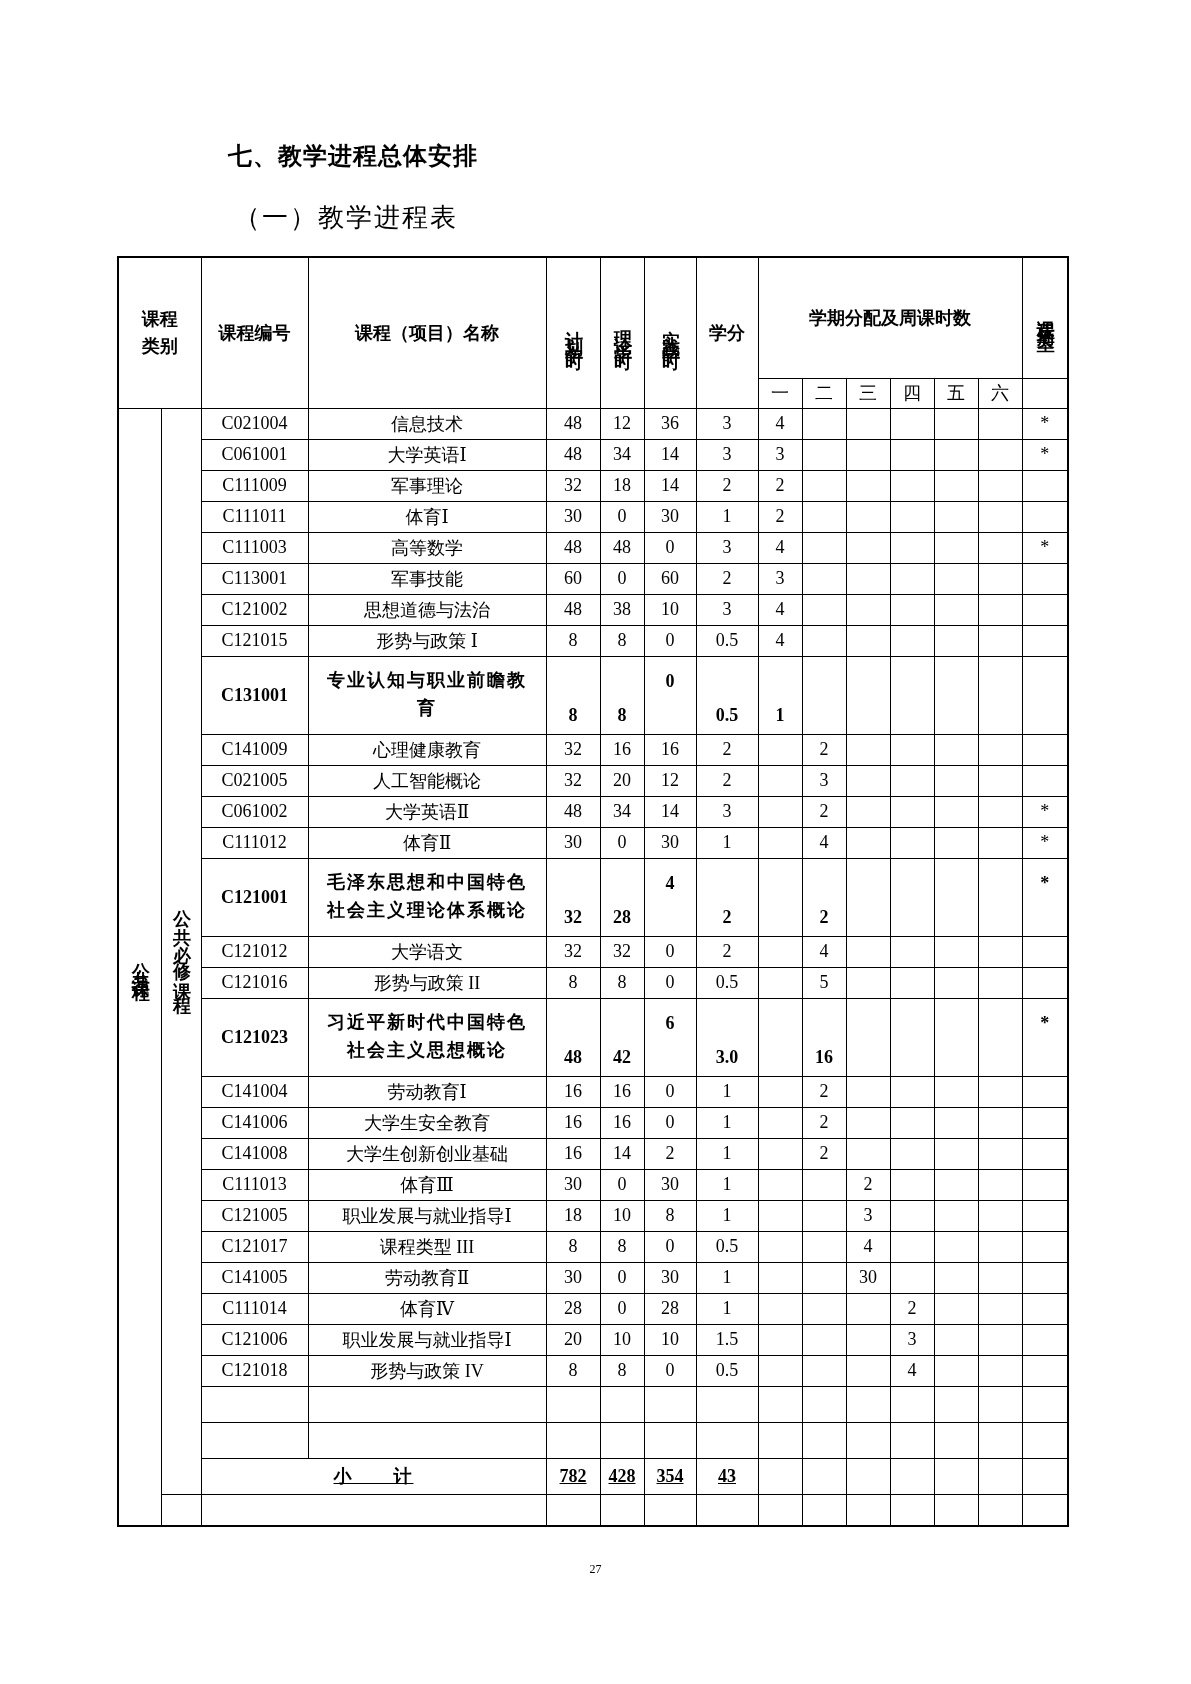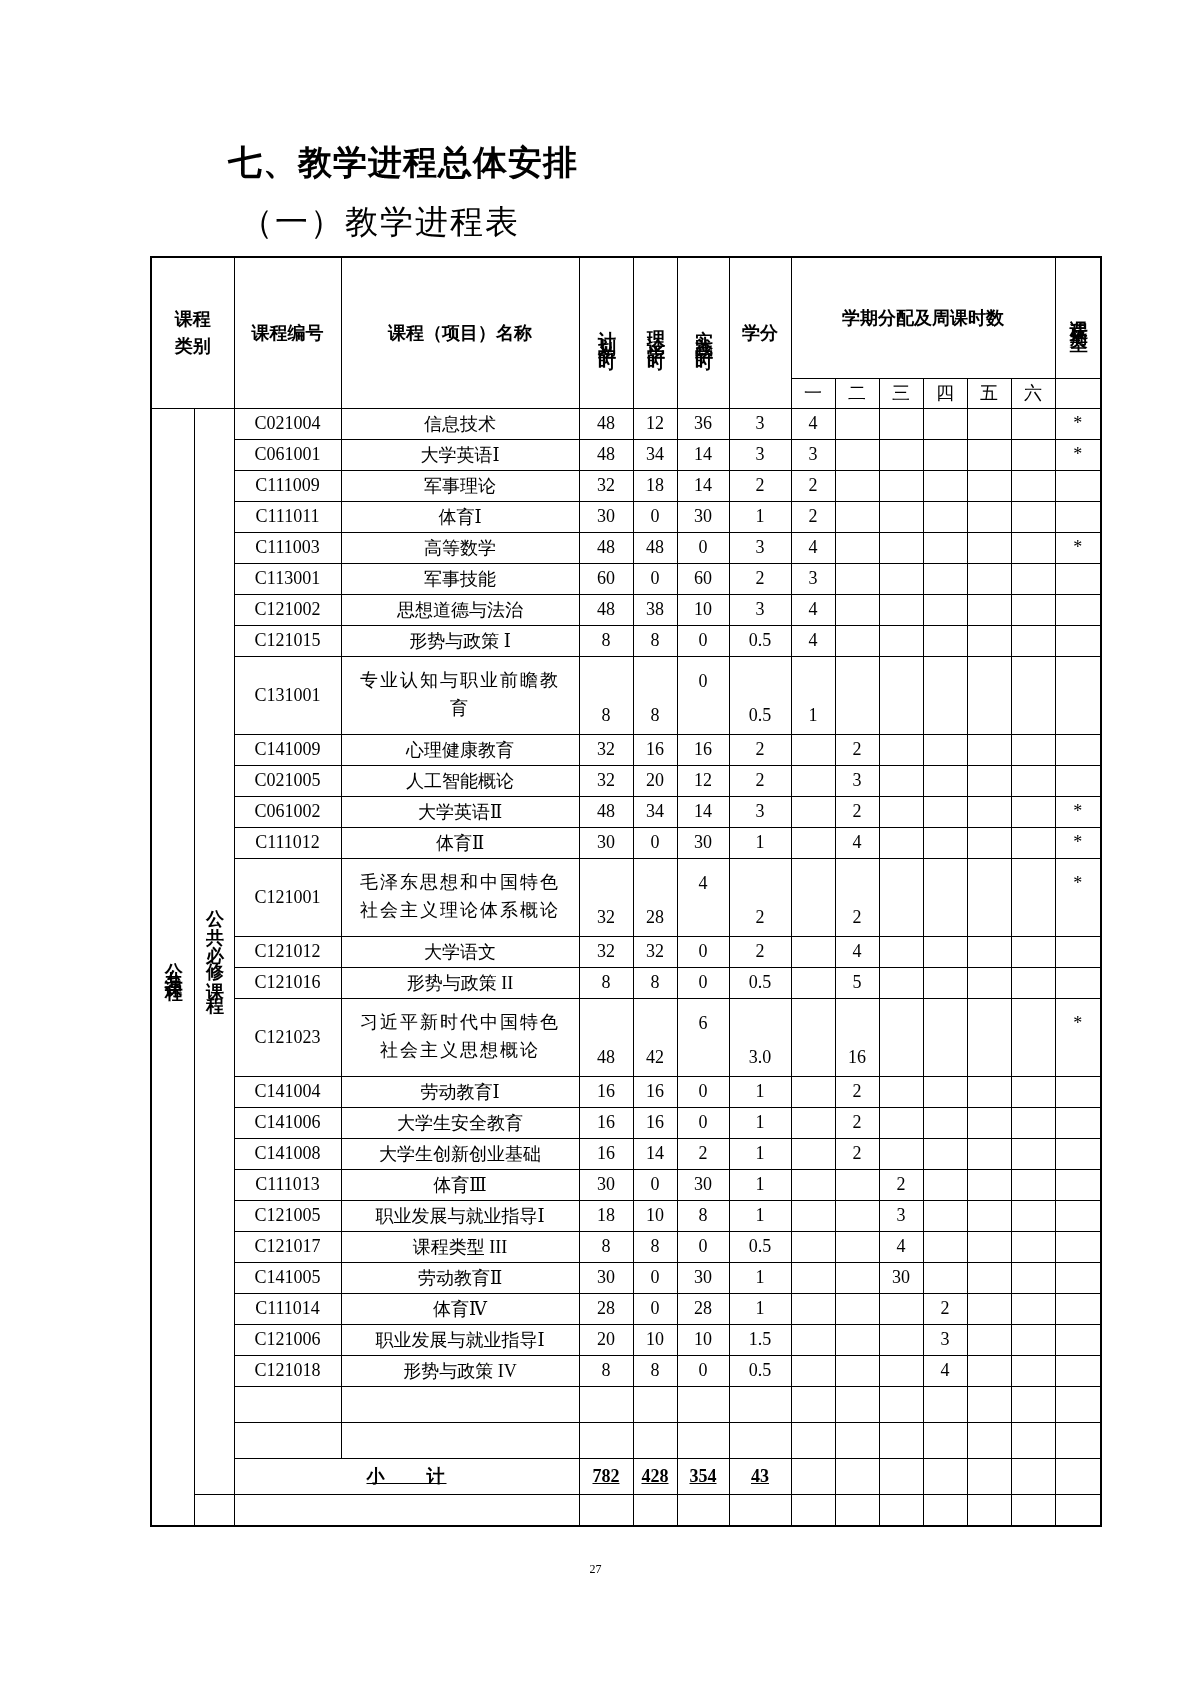--- a/index.html
+++ b/index.html
@@ -4,42 +4,41 @@
 <style>
   html,body{margin:0;padding:0;}
   body{
     width:1191px;height:1684px;background:#ffffff;color:#000;
     font-family:"Liberation Serif","DejaVu Serif",serif;
     position:relative;overflow:hidden;
   }
   .doc-title{
     position:absolute;left:228px;top:140px;
     font-family:"Liberation Sans","DejaVu Sans",sans-serif;
-    font-weight:bold;font-size:34px;letter-spacing:1px;
+    font-weight:bold;font-size:24px;letter-spacing:1px;
   }
   .doc-subtitle{
-    position:absolute;left:240px;top:200px;
-    font-size:33px;letter-spacing:2px;
+    position:absolute;left:234px;top:200px;
+    font-size:26px;letter-spacing:2px;
   }
   .table-wrap{position:absolute;left:117px;top:256px;}
   table{
     border-collapse:collapse;table-layout:fixed;width:950px;
     border:2px solid #000;
-    margin-left:33px;
   }
   th,td{
     border:1px solid #000;text-align:center;vertical-align:middle;
     font-size:18px;padding:0 1px;overflow:hidden;
   }
   thead th{font-weight:bold;}
   tr.head-main{height:121px;}
   tr.subhead{height:30px;}
   tr.subhead th{font-weight:normal;font-size:18px;}
   tbody tr{height:31px;}
-  tbody tr.tall{height:78px;}
+  tbody tr.tall{height:78px;font-weight:bold;}
   tr.empty-row{height:36px;}
   tr.subtotal-row{height:36px;}
   tr.subtotal-row td{font-weight:bold;text-decoration:underline;}
   tr.bottom-row{height:32px;}
   .vtext{
     writing-mode:vertical-rl;text-orientation:upright;
     display:inline-block;line-height:1.1;
   }
   th .vtext{letter-spacing:7px;}
   th .vtext.type-head{letter-spacing:5px;}

